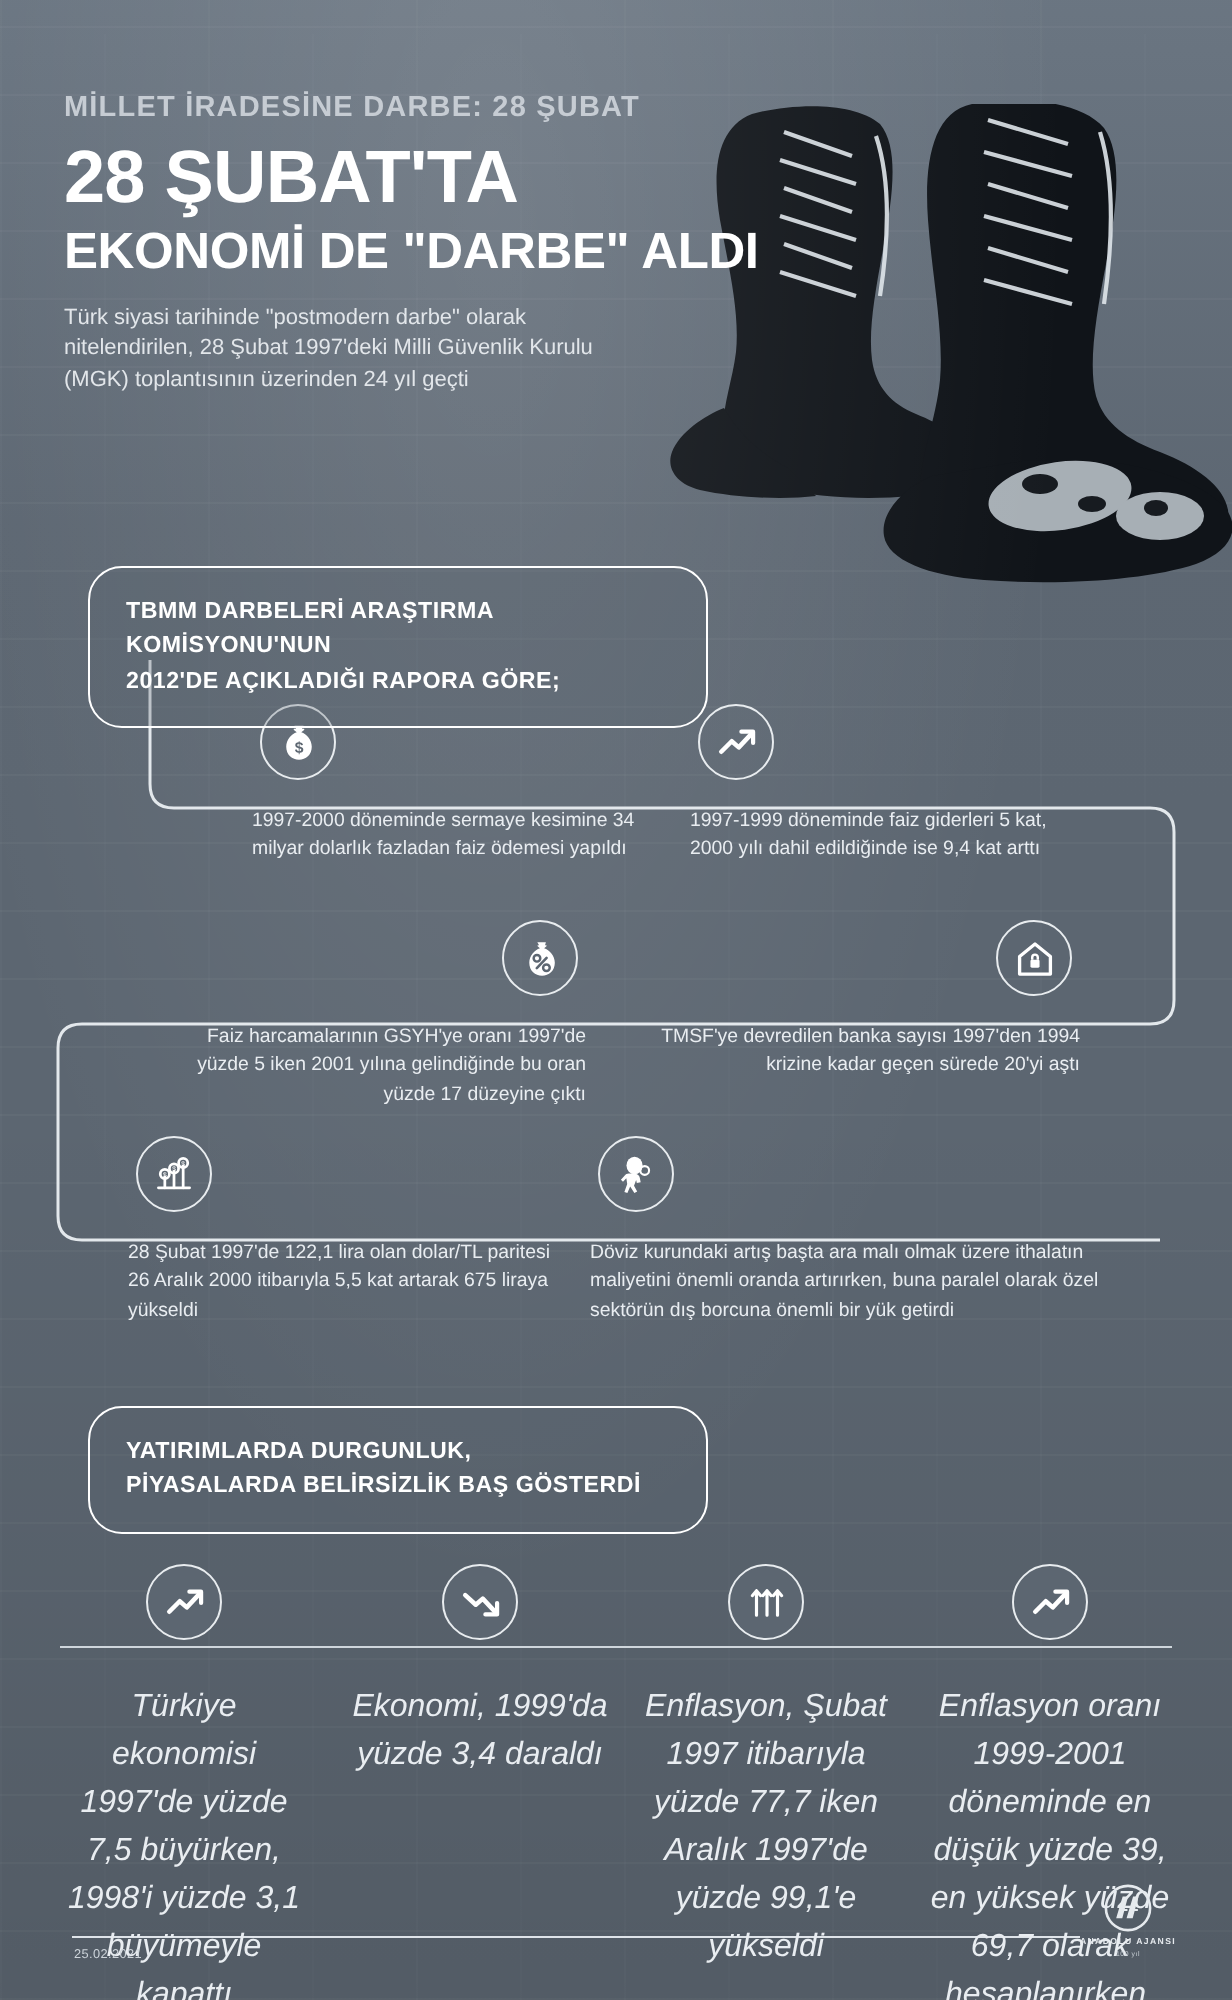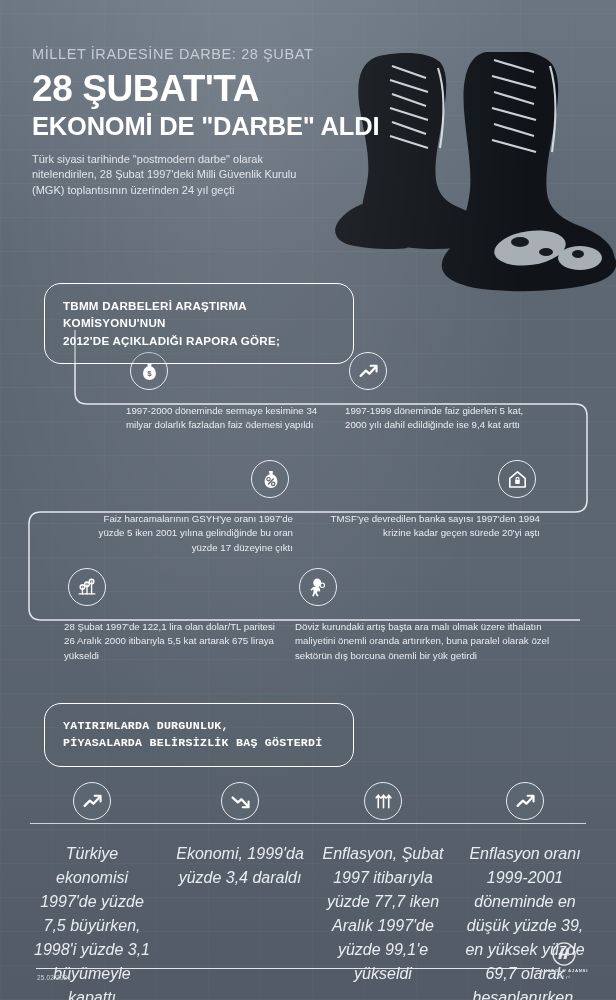--- a/index.html
+++ b/index.html
@@ -62,21 +62,21 @@
     height: 250px;
     pointer-events: none;
   }
 
   
   .header { position: absolute; left: 32px; top: 46px; width: 360px; z-index: 5; }
   .kicker {
     font-size: 14.5px;
     letter-spacing: .6px;
     color: #c6ccd3;
-    font-weight: 400;
+    font-weight: 700;
     margin-bottom: 9px;
     white-space: nowrap;
   }
   .title-1 {
     font-size: 37px;
     line-height: 0.98;
     font-weight: 700;
     color: #ffffff;
     letter-spacing: -0.4px;
     margin-bottom: 7px;
@@ -114,21 +114,21 @@
   }
   .banner-text {
     font-size: 11.6px;
     font-weight: 700;
     line-height: 1.5;
     letter-spacing: .25px;
     color: #ffffff;
     white-space: pre-line;
   }
   #banner-1 { left: 44px; top: 283px; width: 310px; }
-  #banner-2 { left: 44px; top: 703px; width: 310px; font-family: Liberation Mono, monospace; }
+  #banner-2 { left: 44px; top: 703px; width: 310px; }
 
   
   .connectors { position: absolute; inset: 0; z-index: 2; pointer-events: none; }
 
   
   .fact {
     position: absolute;
     z-index: 4;
   }
   .fact .icon-wrap {

